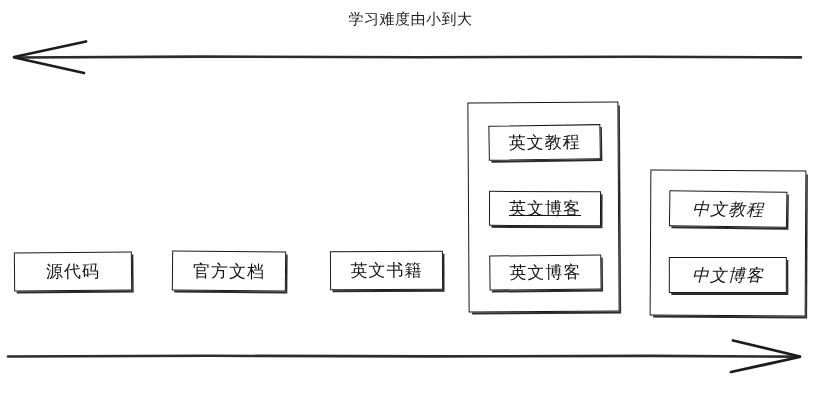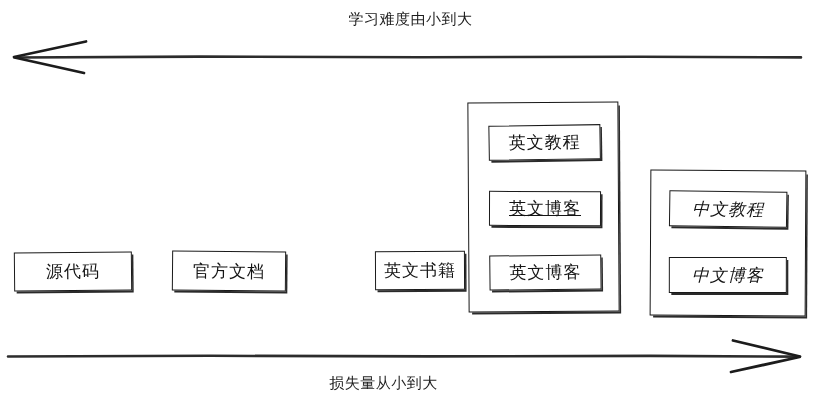--- a/index.html
+++ b/index.html
@@ -77,21 +77,20 @@
 
   .item-label { pointer-events: none; }
 </style>
 </head>
 <body>
 
 <div id="canvas">
 
   <div class="axis-label" id="top-axis-label">学习难度由小到大</div>
 
-  <div class="axis-label" id="bottom-axis-label">损失量从小到大</div>
 
   <svg id="arrow-layer" viewBox="0 0 813 414" xmlns="http://www.w3.org/2000/svg">
 
     <g>
       <path d="M16 57.5 L 200 56.6 L 420 57.2 L 640 56.8 L 801 57.4" stroke="#2c2c2c" stroke-width="2.6" fill="none" stroke-linecap="round"></path>
       <path d="M14 57 L 86 41.5" stroke="#1c1c1c" stroke-width="2.8" fill="none" stroke-linecap="round"></path>
       <path d="M14.5 57.5 L 84 73" stroke="#1c1c1c" stroke-width="2.8" fill="none" stroke-linecap="round"></path>
     </g>
 
     <g>
@@ -101,21 +100,21 @@
     </g>
   </svg>
 
   <div id="shapes">
       <div class="sketch-box tilt-a" style="left: 14px; top: 252px; width: 118px; height: 39px;">
         <span class="item-label">源代码</span>
       </div>
       <div class="sketch-box tilt-b" style="left: 172px; top: 251px; width: 114px; height: 40px;">
         <span class="item-label">官方文档</span>
       </div>
-      <div class="sketch-box tilt-c" style="left: 330px; top: 251px; width: 90px; height: 39px; margin-left: 45px;">
+      <div class="sketch-box tilt-c" style="left: 330px; top: 251px; width: 113px; height: 39px;">
         <span class="item-label">英文书籍</span>
       </div>
       <div class="group-box tilt-a" style="left: 468px; top: 102px; width: 151px; height: 210px;">
         <div class="sketch-box tilt-a" style="left: 20px; top: 22px; width: 112px; height: 35px;">
           <span class="item-label">英文教程</span>
         </div>
         <div class="sketch-box tilt-b" style="left: 20px; top: 88px; width: 112px; height: 35px; text-decoration: underline;">
           <span class="item-label">英文博客</span>
         </div>
         <div class="sketch-box tilt-c" style="left: 20px; top: 152px; width: 112px; height: 35px;">

